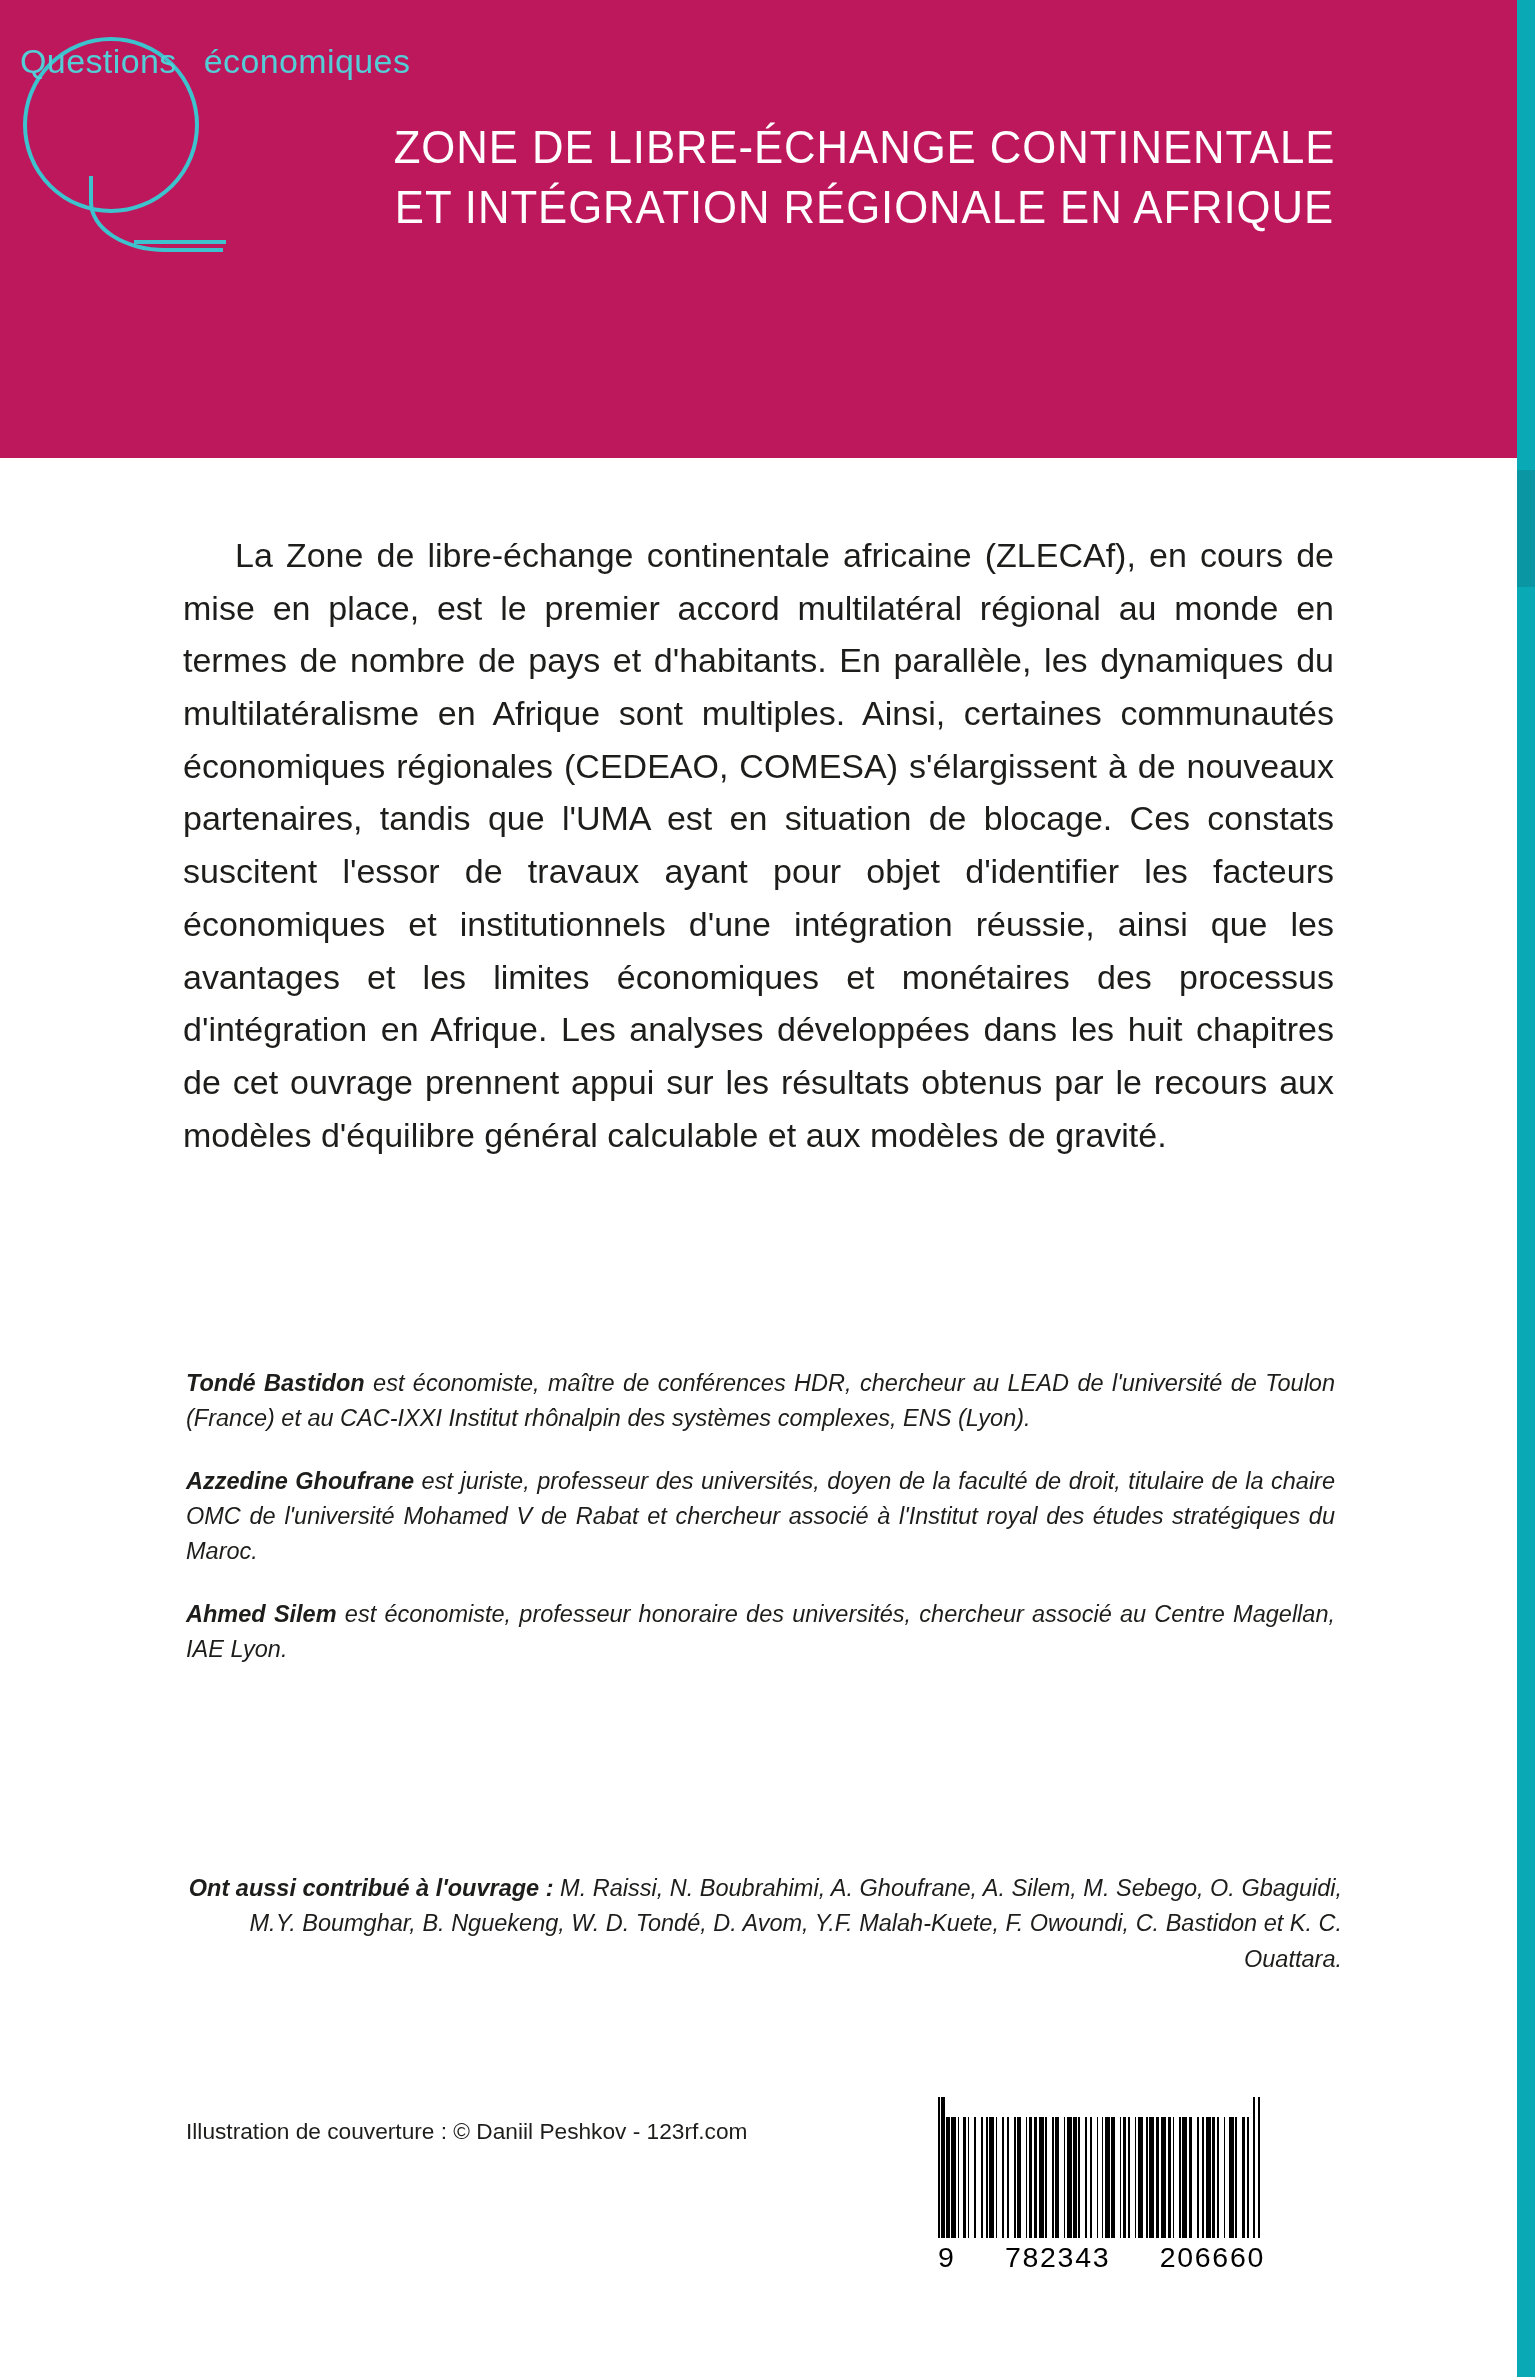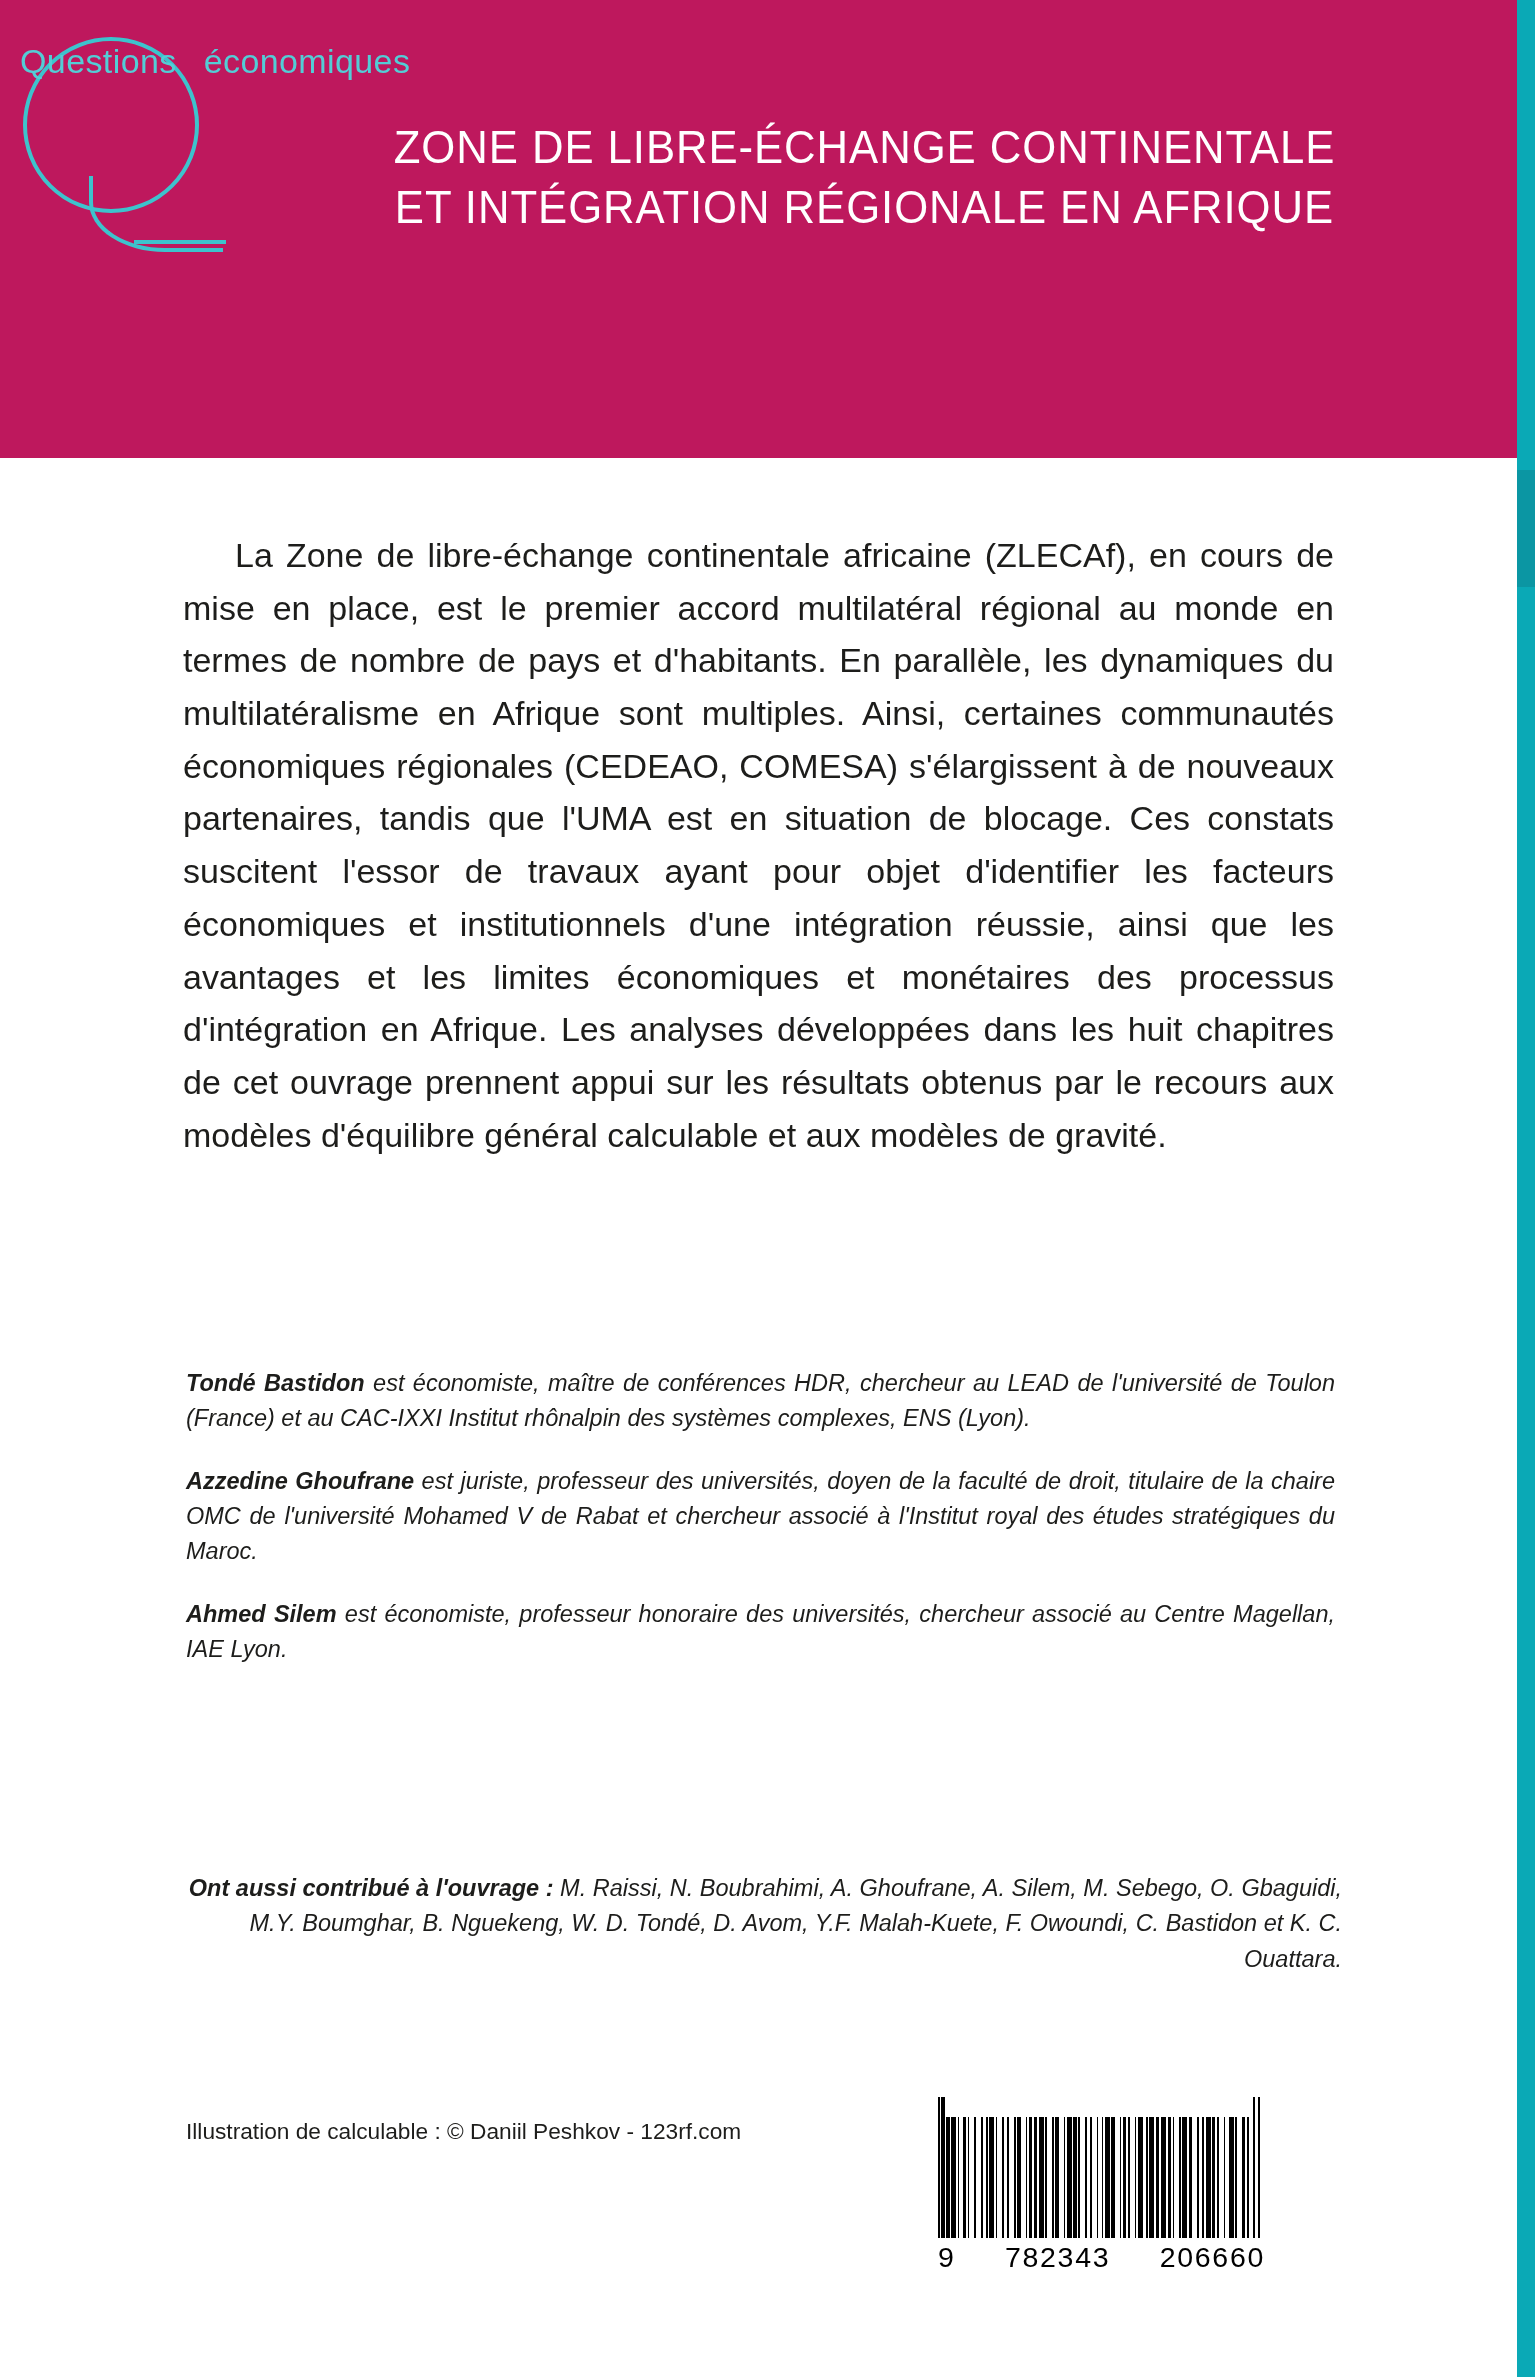--- a/index.html
+++ b/index.html
@@ -265,21 +265,21 @@
     <div class="bio">
       <span class="name">Ahmed Silem</span><span> est économiste, professeur honoraire des universités, chercheur associé au Centre Magellan, IAE Lyon.</span>
     </div>
   </div>
 
   <div class="contrib">
     <span class="lead">Ont aussi contribué à l'ouvrage :</span><span> M. Raissi, N. Boubrahimi, A. Ghoufrane, A. Silem, M. Sebego, O. Gbaguidi, M.Y. Boumghar, B. Nguekeng, W. D. Tondé,  D. Avom, Y.F. Malah-Kuete, F. Owoundi, C. Bastidon et K. C. Ouattara.</span>
   </div>
 
   <div class="footer">
-    <div class="credit">Illustration de calculable : © Daniil Peshkov - 123rf.com</div>
+    <div class="credit">Illustration de couverture : © Daniil Peshkov - 123rf.com</div>
   </div>
 
   <div class="barcode-wrap">
     <div class="barcode" id="barcode-bars">
         <i style="width: 1.8px;"></i>
         <i style="width: 1.8px; background: transparent;"></i>
         <i style="width: 3.7px;"></i>
         <i style="width: 1.8px; background: transparent;"></i>
         <i class="short" style="width: 3.7px;"></i>
         <i class="short" style="width: 1.8px; background: transparent;"></i>

